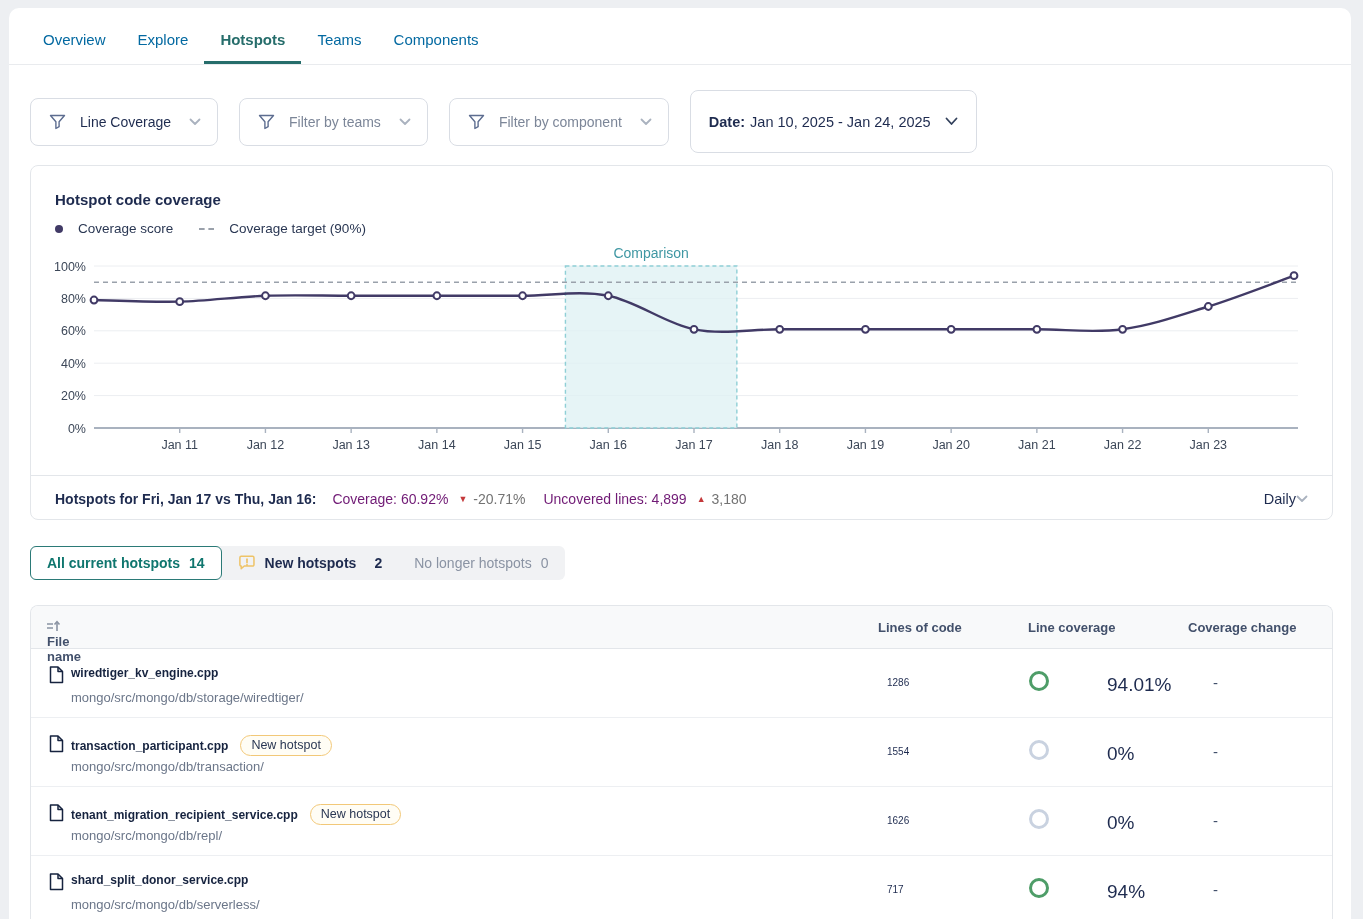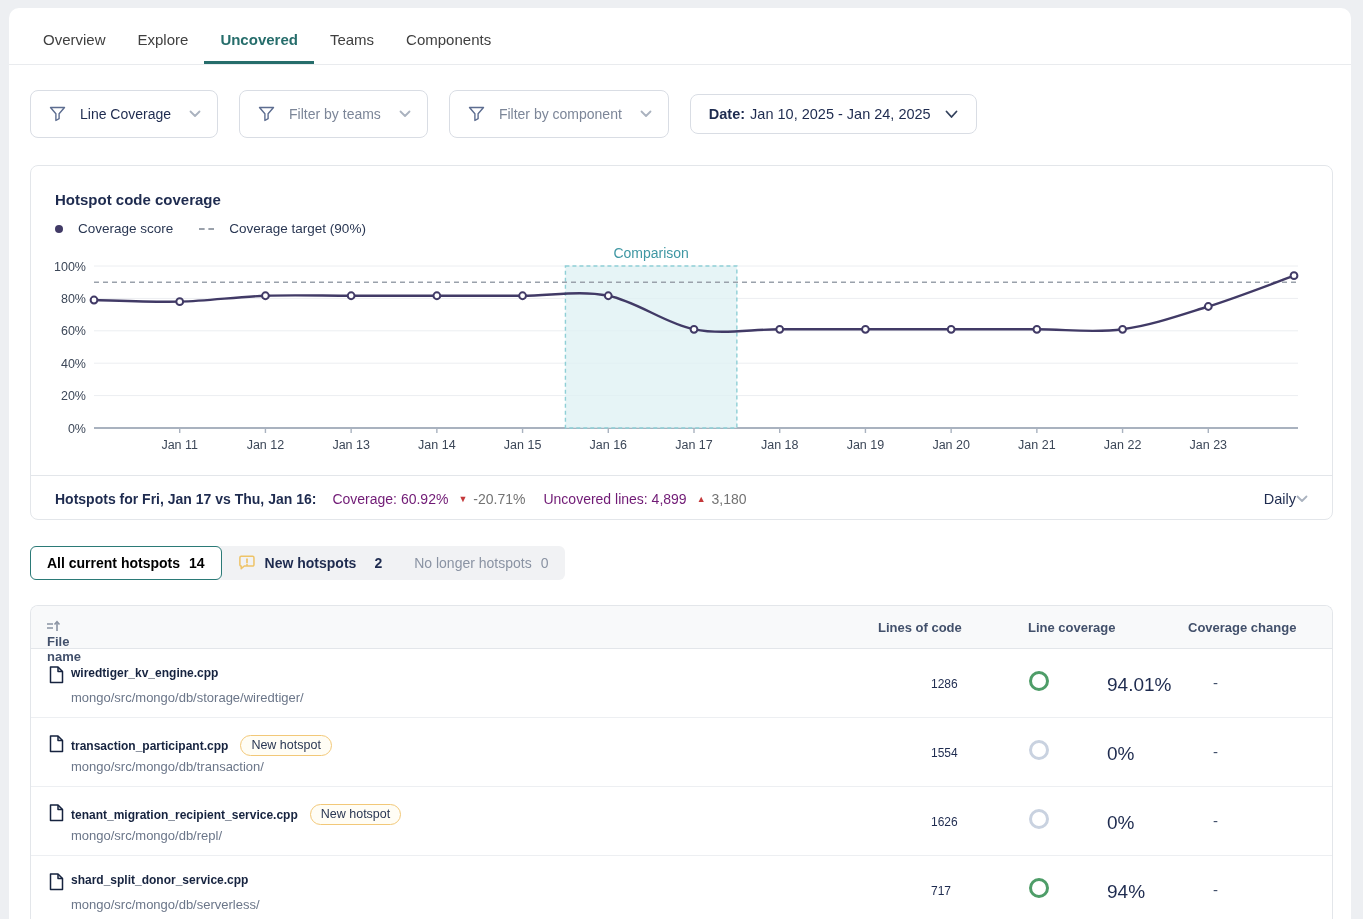--- a/index.html
+++ b/index.html
@@ -2,31 +2,31 @@
 <html><head>
 <meta charset="utf-8">
 <style>
   * { box-sizing: border-box; margin: 0; padding: 0; }
   html,body { width:1363px; height:919px; overflow:hidden; }
   body { background:#edeff2; font-family:"Liberation Sans", sans-serif; color:#1e2b4f; }
   .page { position:absolute; left:9px; top:8px; width:1342px; height:911px; background:#ffffff; border-radius:10px 10px 0 0; overflow:hidden; }
 
   
   .nav { padding:14px 0 0 18px; border-bottom:1px solid #e9ebee; display:flex; }
-  .nav-tab { padding:9px 16px 13px 16px; font-size:15px; color:#404040; cursor:pointer; border-bottom:3px solid transparent; }
+  .nav-tab { padding:9px 16px 13px 16px; font-size:15px; color:#0369a1; cursor:pointer; border-bottom:3px solid transparent; }
   .nav-tab.active { color:#266d6b; font-weight:bold; border-bottom-color:#266d6b; }
 
   
   .filters { display:flex; align-items:center; margin:25px 0 0 21px; gap:21px; }
   .filter-btn { display:flex; align-items:center; height:48px; padding:0 16px 0 18px; border:1px solid #d9dde4; border-radius:8px; background:#fff; font-size:14px; cursor:pointer; }
   .filter-btn .funnel { margin-right:14px; display:flex; }
   .filter-btn .lbl-dark { color:#1e2b4f; }
   .filter-btn .lbl-gray { color:#7c8698; }
   .filter-btn .chev { margin-left:18px; display:flex; }
-  .date-btn { display:flex; align-items:center; height:40px; padding:0 18px; border:1px solid #d9dde4; border-radius:8px; background:#fff; font-size:14.5px; cursor:pointer; }
+  .date-btn { display:flex; align-items:center; height:63px; padding:0 18px; border:1px solid #d9dde4; border-radius:8px; background:#fff; font-size:14.5px; cursor:pointer; }
   .date-btn b { font-weight:bold; margin-right:5px; }
   .date-btn .chev { margin-left:14px; display:flex; }
 
   
   .card { border:1px solid #e3e6ea; border-radius:8px; background:#fff; }
   .chart-card { position:absolute; left:21px; top:157px; width:1303px; height:355px; }
   .chart-title { font-size:15px; font-weight:bold; padding:25px 0 0 24px; }
   .legend { display:flex; align-items:center; gap:26px; padding:13px 0 0 24px; font-size:13.5px; color:#2a3753; }
   .legend-item { display:flex; align-items:center; gap:15px; }
   .legend-dot { width:8px; height:8px; border-radius:50%; }
@@ -39,55 +39,55 @@
   .chart-footer .tri { font-size:9px; color:#c4383a; margin:0 6px 0 10px; }
   .chart-footer .delta { color:#737373; }
   .chart-footer .gap { width:18px; }
   .footer-spacer { flex:1; }
   .interval-btn { display:flex; align-items:center; font-size:14.5px; color:#1e2b4f; cursor:pointer; padding-right:4px; }
 
   
   .hs-tabs { position:absolute; left:21px; top:538px; display:inline-flex; background:#f1f2f4; border-radius:6px; }
   .hs-tab { display:flex; align-items:center; height:34px; padding:0 16px; font-size:14px; white-space:nowrap; cursor:pointer; }
   .hs-tab .cnt { margin-left:9px; }
-  .hs-tab.selected { background:#fff; border:1px solid #2b7a77; border-radius:6px; font-weight:bold; color:#000000; }
+  .hs-tab.selected { background:#fff; border:1px solid #2b7a77; border-radius:6px; font-weight:bold; color:#0f766e; }
   .hs-tab.boldtab { font-weight:bold; color:#1e2b4f; gap:9px; }
   .hs-tab.muted { color:#8a93a3; }
 
   
   .table-card { position:absolute; left:21px; top:597px; width:1303px; height:360px; border-bottom:none; border-radius:8px 8px 0 0; overflow:hidden; }
   .thead { position:relative; height:43px; background:#f8f9fa; border-bottom:1px solid #e3e6ea; font-size:13px; font-weight:bold; color:#42506b; }
   .thead span { position:absolute; top:14px; }
   .th-file { left:16px; display:flex; align-items:center; gap:6px; }
   .th-lines { left:847px; }
   .th-cov { left:997px; }
   .th-chg { left:1157px; }
   .trow { position:relative; height:69px; border-bottom:1px solid #edeff2; }
   .file-icon { position:absolute; left:18px; top:17px; }
   .fname-line { position:absolute; left:40px; top:17px; display:flex; align-items:center; gap:12px; }
   .fname { font-size:12px; font-weight:bold; color:#16233f; }
   .badge { font-size:12.5px; color:#2a3753; border:1px solid #f2c878; background:#fffdf5; border-radius:11px; padding:2px 10px 3px; }
   .fpath { position:absolute; left:40px; top:41px; font-size:13px; color:#6b7689; }
-  .cell-lines { position:absolute; left:900px; top:28px; font-size:12px; }
+  .cell-lines { position:absolute; left:856px; top:28px; font-size:10px; }
   .ring { position:absolute; left:998px; top:22px; width:20px; height:20px; border-radius:50%; border:3px solid #c9d2e0; background:#fff; }
   .ring.ring-good { border-color:#4e9d68; }
   .cell-cov { position:absolute; left:1076px; top:25px; font-size:19px; }
   .cell-chg { position:absolute; left:1182px; top:25px; font-size:15px; color:#42506b; }
 
   svg text { font-family:"Liberation Sans", sans-serif; }
 </style>
 </head>
 <body>
 
 <div class="page">
 
   <div class="nav">
     <div class="nav-tab">Overview</div>
     <div class="nav-tab">Explore</div>
-    <div class="nav-tab active">Uncovered</div>
+    <div class="nav-tab active">Hotspots</div>
     <div class="nav-tab">Teams</div>
     <div class="nav-tab">Components</div>
   </div>
 
   <div class="filters">
     <div class="filter-btn">
       <span class="funnel">
         <svg width="17" height="16" viewBox="0 0 17 16">
             <path d="M1.5 1.5 h14 l-5.4 6.2 v5 l-3.2 1.8 v-6.8 Z" fill="none" stroke="#5d6d90" stroke-width="1.4" stroke-linejoin="round"></path>
           </svg>

